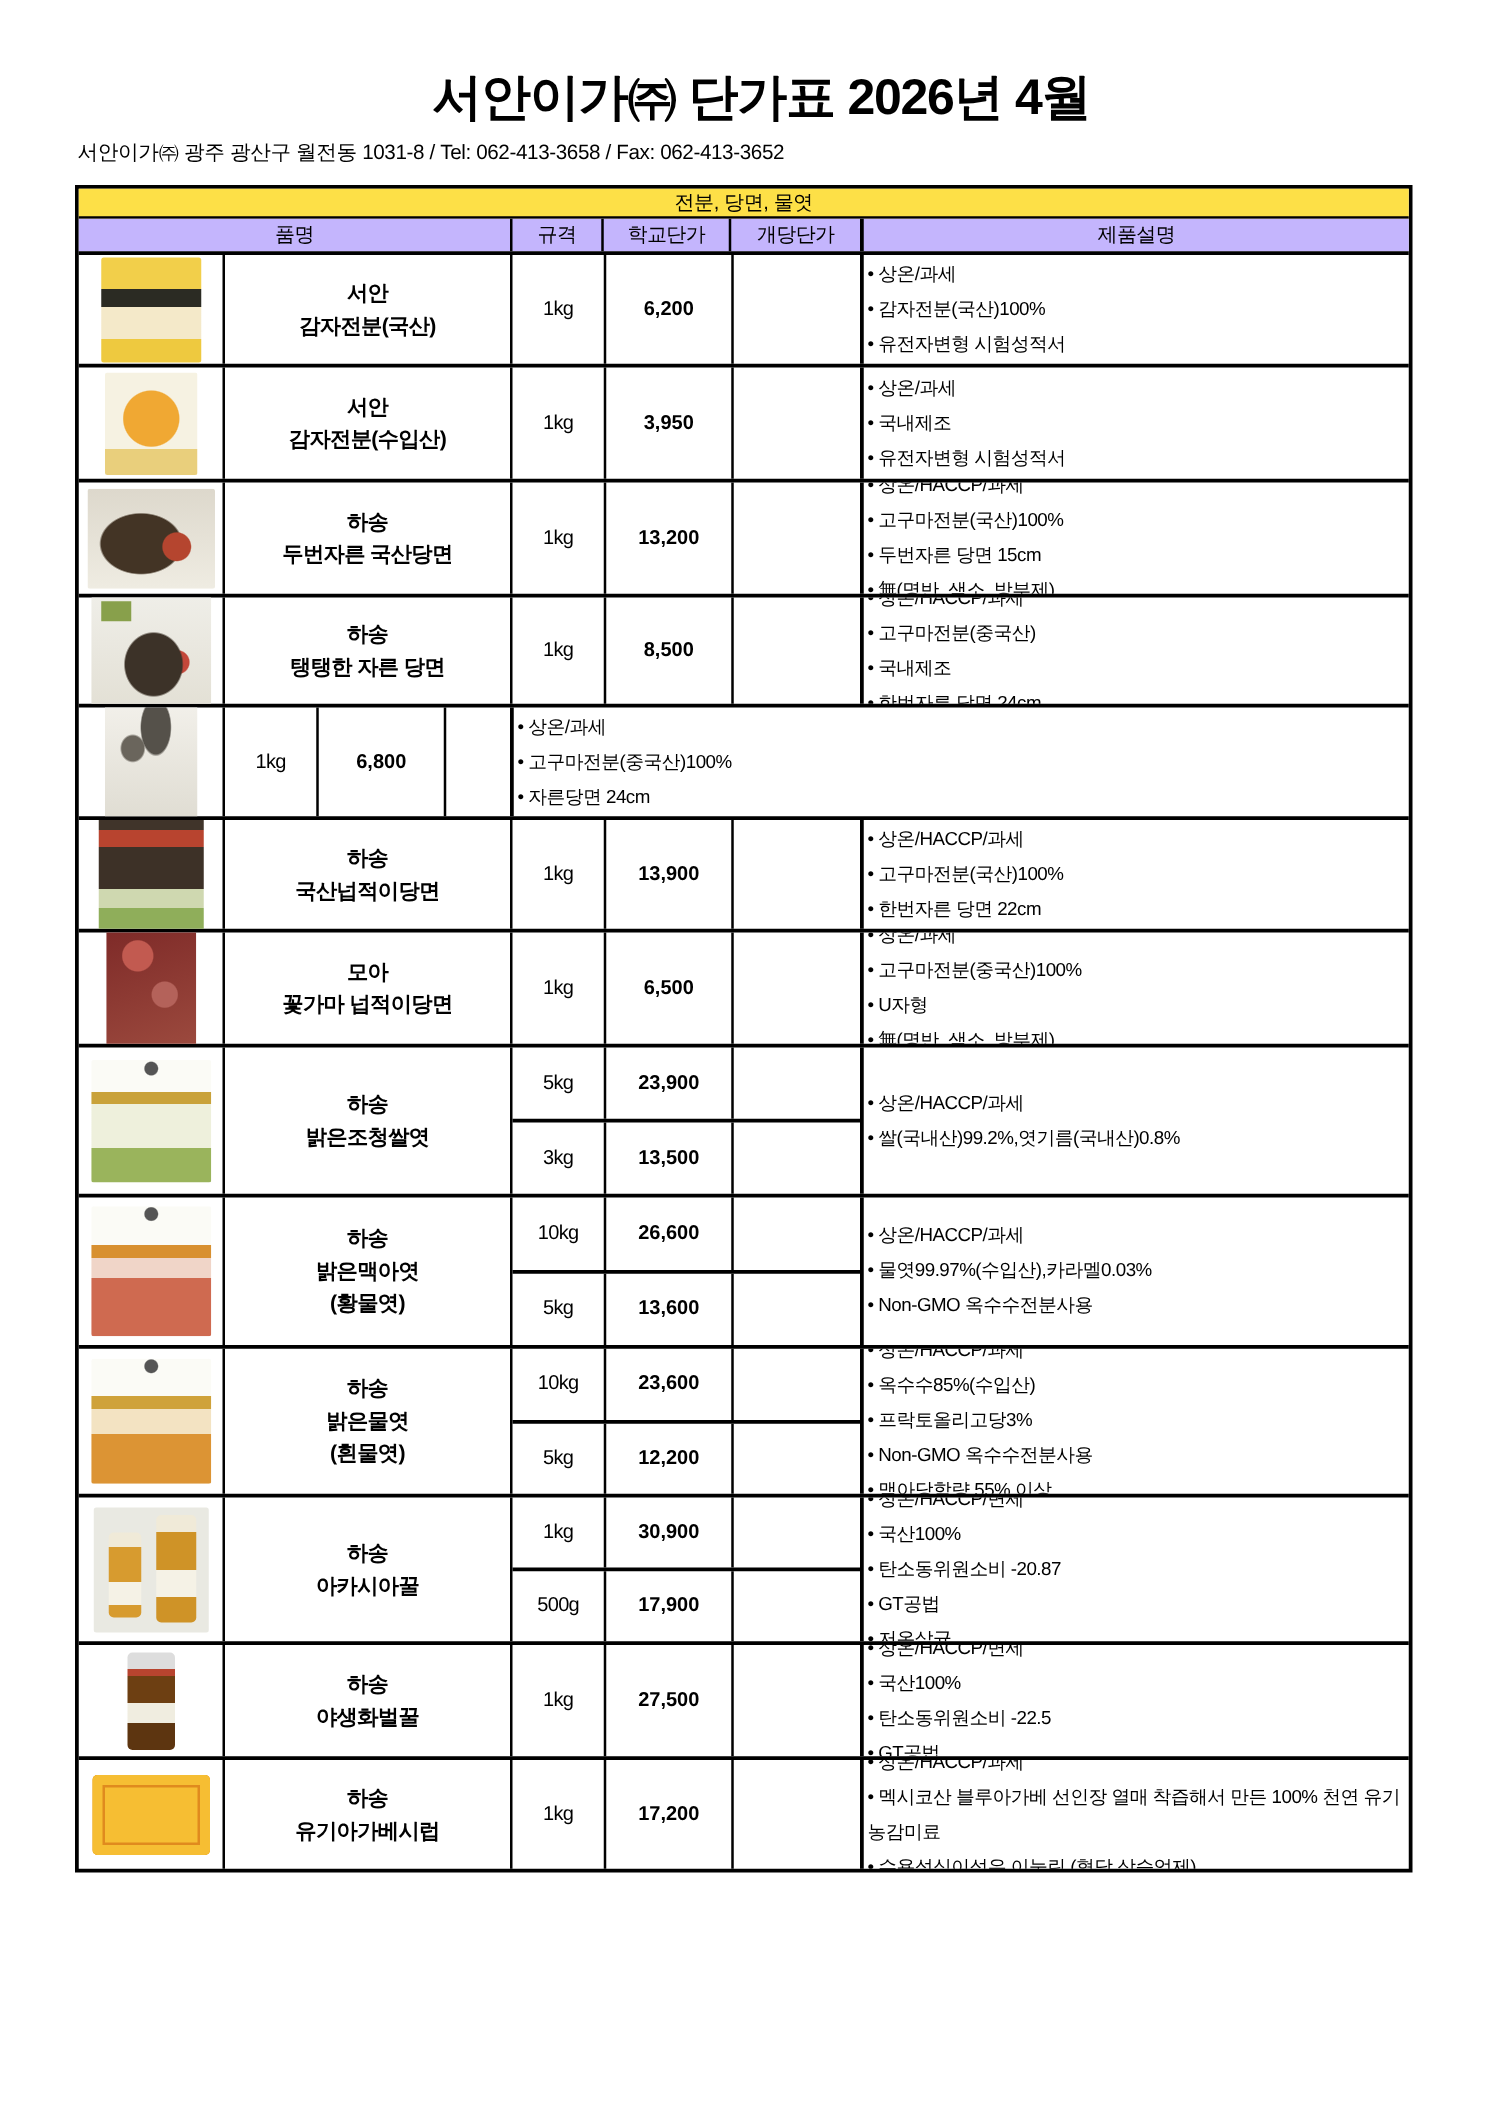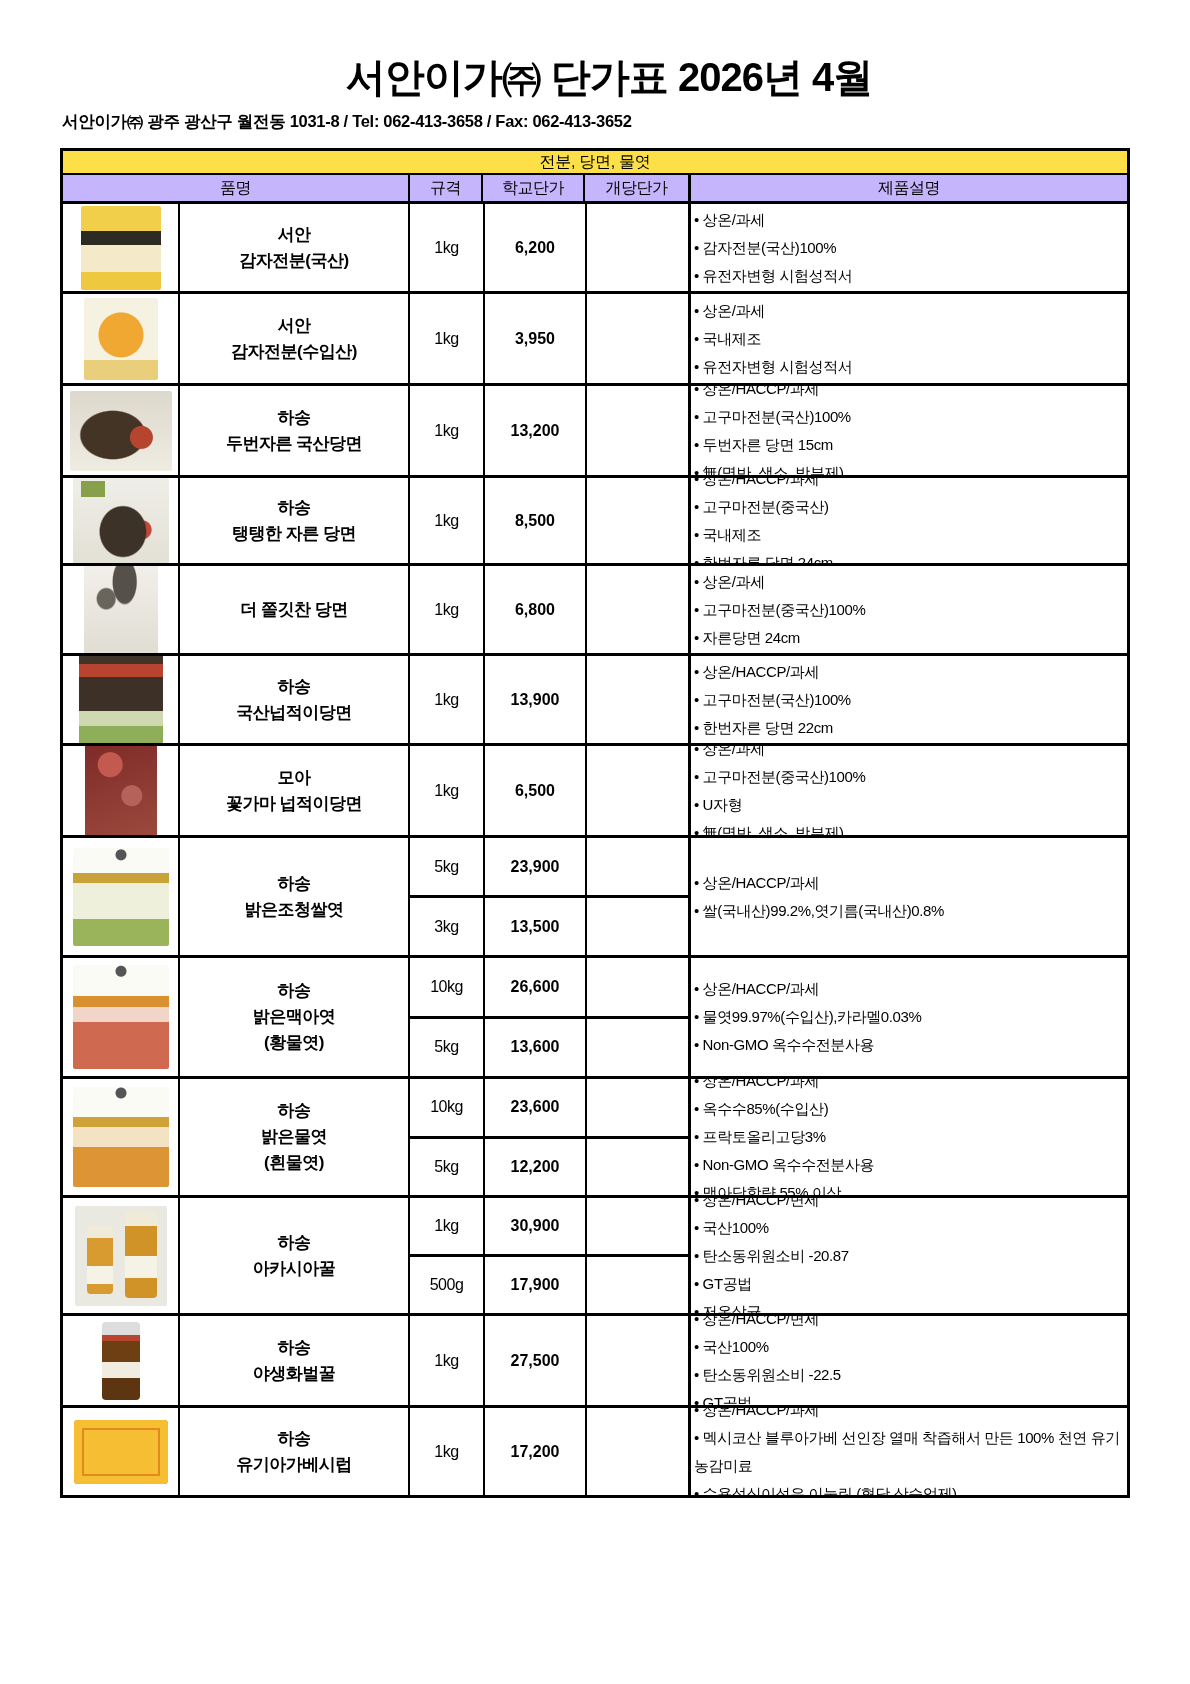--- a/index.html
+++ b/index.html
@@ -1,20 +1,20 @@
 <!DOCTYPE html>
 <html><head>
 <meta charset="utf-8">
 <style>
   * { margin:0; padding:0; box-sizing:border-box; }
   html,body { background:#ffffff; }
   body { width:1190px; height:1684px; position:relative; font-family:"Liberation Sans","DejaVu Sans",sans-serif; color:#000; }
 
   .title { position:absolute; top:50px; left:0; right:0; text-align:center; font-size:40px; font-weight:700; letter-spacing:-1px;padding-left:28px; }
-  .address { position:absolute; top:111px; left:62px; font-size:16.5px; font-weight:700; letter-spacing:-0.3px; }
+  .address { position:absolute; top:111px; left:62px; font-size:16.5px; font-weight:400; letter-spacing:-0.3px; }
 
   .price-table { position:absolute; top:148px; left:60px; width:1070px; border:3px solid #000; background:#fff; }
 
   .category-row { height:24px; background:#fde047; border-bottom:2px solid #000; display:flex; align-items:center; justify-content:center; font-size:16px; letter-spacing:-0.3px; }
 
   .header-row { height:26px; background:#c4b5fd; display:grid; grid-template-columns:345px 73px 102px 105px 1fr; }
   .hcell { display:flex; align-items:center; justify-content:center; font-size:16px; letter-spacing:-0.5px; }
   .hcell + .hcell { border-left:2px solid #000; }
   .hcell.h-desc { border-left:3px solid #000; }
 
@@ -194,23 +194,20 @@
             <div class="bullet">• 국내제조</div>
             <div class="bullet">• 한번자른 당면 24cm</div>
           </div>
     </div>
   </div>
 
   <div class="product-row r5">
     <div class="img-cell">
       <div class="photo p5"></div>
     </div>
-    <div class="name-cell">
-          <div>더 쫄깃찬 당면</div>
-        </div>
     <div class="spec-group">
           <div class="spec-sub">
             <div class="spec-cell">1kg</div>
             <div class="price-cell">6,800</div>
             <div class="unit-cell"></div>
           </div>
         </div>
     <div class="desc-cell">
       <div class="desc-inner">
             <div class="bullet">• 상온/과세</div>

